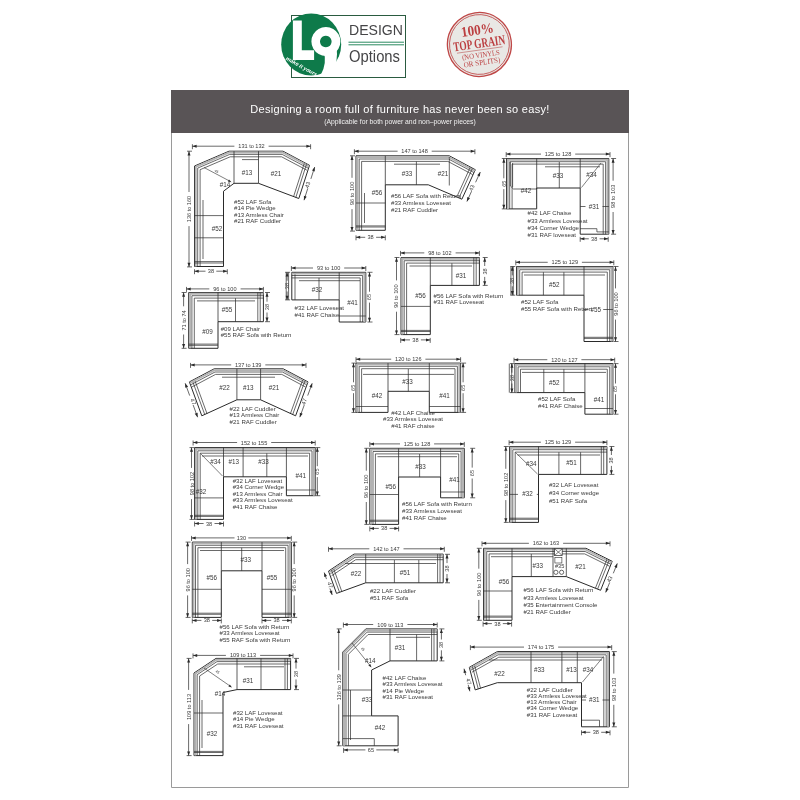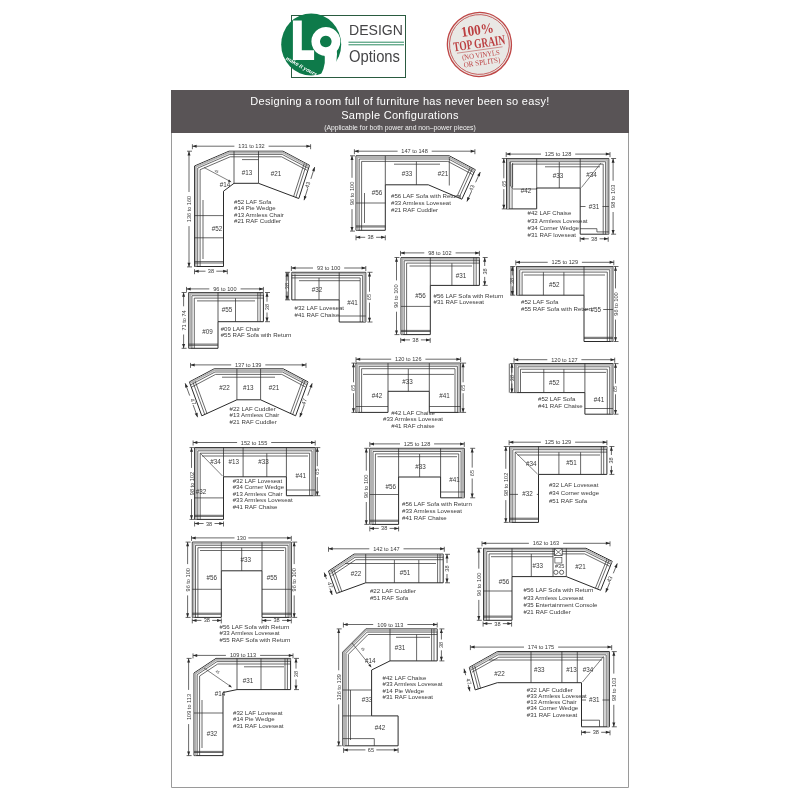--- a/index.html
+++ b/index.html
@@ -1,19 +1,19 @@
 <!DOCTYPE html>
 <html><head>
 <meta charset="utf-8">
 <style>
   html,body { margin:0; padding:0; background:#ffffff; width:800px; height:800px; overflow:hidden; }
   * { box-sizing: border-box; }
   body { font-family: "Liberation Sans", sans-serif; position:relative; }
   .banner { position:absolute; left:171px; top:90px; width:458px; height:42.5px; background:#595456; color:#fff; text-align:center; }
-  .banner .l1 { font-size:11px; padding-top:5px; letter-spacing:0.3px; }
+  .banner .l1 { font-size:11px; padding-top:13px; letter-spacing:0.3px; }
   .banner .l2 { font-size:11px; margin-top:2px; letter-spacing:0.3px; }
   .banner .l3 { font-size:6.8px; margin-top:3px; color:#f0f0f0; }
 </style>
 </head>
 <body>
 
 <div style="position:absolute;left:291px;top:15px;width:115px;height:62.5px;border:1.4px solid #2a5b40;background:#fff;"></div>
 <svg style="position:absolute;left:0;top:0;" width="800" height="800" viewBox="0 0 800 800">
 
 <ellipse cx="311.2" cy="44.5" rx="30" ry="31" fill="#0e7a4a"></ellipse>
@@ -1155,15 +1155,14 @@
 <text x="526.8" y="691.5" font-family="Liberation Sans, sans-serif" font-size="6.1" font-weight="normal" fill="#3a3a3a" text-anchor="start">#22 LAF Cuddler</text>
 <text x="526.8" y="697.8" font-family="Liberation Sans, sans-serif" font-size="6.1" font-weight="normal" fill="#3a3a3a" text-anchor="start">#33 Armless Loveseat</text>
 <text x="526.8" y="704.1" font-family="Liberation Sans, sans-serif" font-size="6.1" font-weight="normal" fill="#3a3a3a" text-anchor="start">#13 Armless Chair</text>
 <text x="526.8" y="710.4" font-family="Liberation Sans, sans-serif" font-size="6.1" font-weight="normal" fill="#3a3a3a" text-anchor="start">#34 Corner Wedge</text>
 <text x="526.8" y="716.7" font-family="Liberation Sans, sans-serif" font-size="6.1" font-weight="normal" fill="#3a3a3a" text-anchor="start">#31 RAF Loveseat</text>
 </g>
 </svg>
 
 <div class="banner">
   <div class="l1">Designing a room full of furniture has never been so easy!</div>
-  <div class="l2">Sample Configurations</div>
   <div class="l3">(Applicable for both power and non–power pieces)</div>
 </div>
 
 </body></html>

